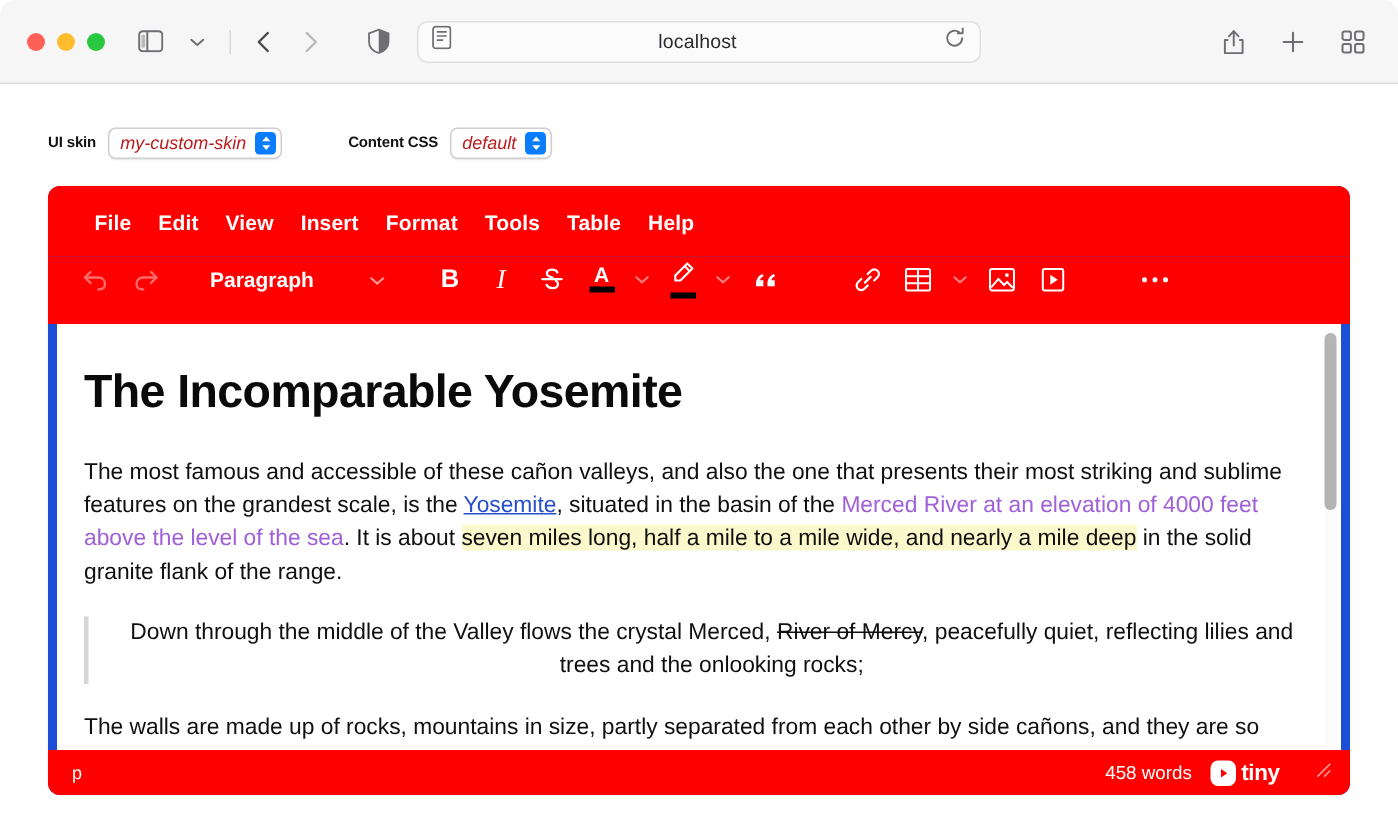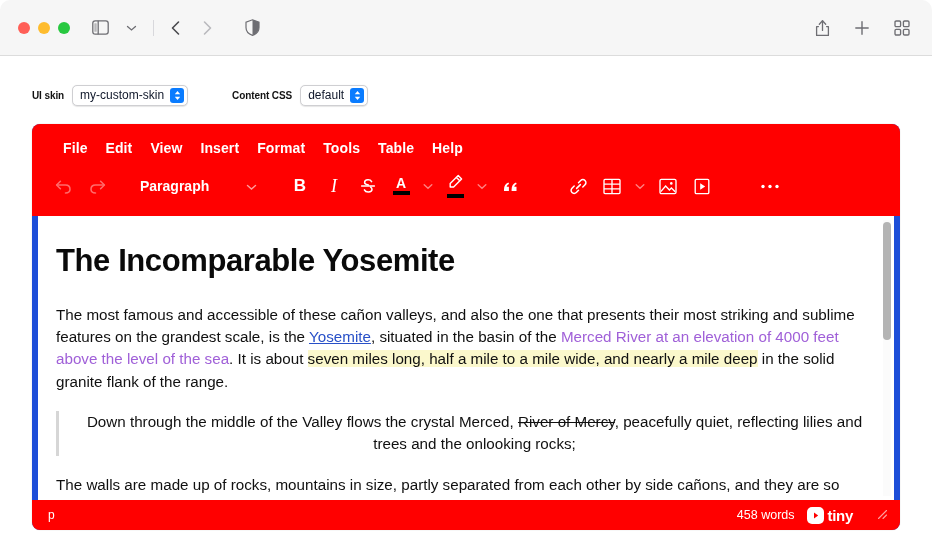--- a/index.html
+++ b/index.html
@@ -94,21 +94,21 @@
     height: 21px;
     background: #ffffff;
     border: 1px solid #cfcfd2;
     border-radius: 5px;
     display: inline-flex;
     align-items: center;
     padding: 0 3px 0 7px;
     gap: 6px;
     box-shadow: 0 0.5px 1px rgba(0,0,0,0.10);
   }
-  .mac-select .sel-text { font-size: 12px; color: #0f172a; }
+  .mac-select .sel-text { font-size: 12px; color: #b91c1c; font-style: italic; }
   .stepper {
     width: 14px; height: 15px;
     background: #0a7cff;
     border-radius: 3px;
     display: flex; flex-direction: column;
     align-items: center; justify-content: center;
     color: #fff;
     line-height: 0;
   }
   .stepper svg { display: block; }
@@ -294,20 +294,37 @@
       </div>
       <div class="tb-sep" style="background:transparent"></div>
       <div class="tb-btn">
         <svg width="15" height="17" viewBox="0 0 15 17">
           <path d="M7.5 0.8 L14 3.2 V8.6 C14 12.4 11.2 15.2 7.5 16.3 C3.8 15.2 1 12.4 1 8.6 V3.2 Z" fill="none" stroke="#6e6e73" stroke-width="1.2"></path>
           <path d="M7.5 0.8 L14 3.2 V8.6 C14 12.4 11.2 15.2 7.5 16.3 Z" fill="#6e6e73"></path>
         </svg>
       </div>
     </div>
 
+    <div class="urlbar">
+      <span>
+        <svg width="13" height="16" viewBox="0 0 13 16" fill="none" stroke="#6e6e73" stroke-width="1.15">
+          <rect x="0.7" y="0.7" width="11.6" height="14.6" rx="1.8"></rect>
+          <line x1="3.2" y1="4.2" x2="9.8" y2="4.2"></line>
+          <line x1="3.2" y1="7" x2="9.8" y2="7"></line>
+          <line x1="3.2" y1="9.8" x2="7.4" y2="9.8"></line>
+        </svg>
+      </span>
+      <span class="url-text">localhost</span>
+      <span>
+        <svg width="15" height="15" viewBox="0 0 15 15" fill="none" stroke="#6e6e73" stroke-width="1.25" stroke-linecap="round">
+          <path d="M12.4 7.5 A5 5 0 1 1 10.3 3.4"></path>
+          <polyline points="12.8,0.9 12.8,4.2 9.5,4.2" stroke-linejoin="round"></polyline>
+        </svg>
+      </span>
+    </div>
 
     <div class="right-tools">
       <div class="tb-btn">
         <svg width="15" height="18" viewBox="0 0 15 18" fill="none" stroke="#6e6e73" stroke-width="1.3" stroke-linecap="round" stroke-linejoin="round">
           <path d="M4.3 5.2 L7.5 1.8 L10.7 5.2"></path>
           <line x1="7.5" y1="1.8" x2="7.5" y2="11.4"></line>
           <path d="M3.4 7.6 H1.6 V16.4 H13.4 V7.6 H11.6"></path>
         </svg>
       </div>
       <div class="tb-btn">

